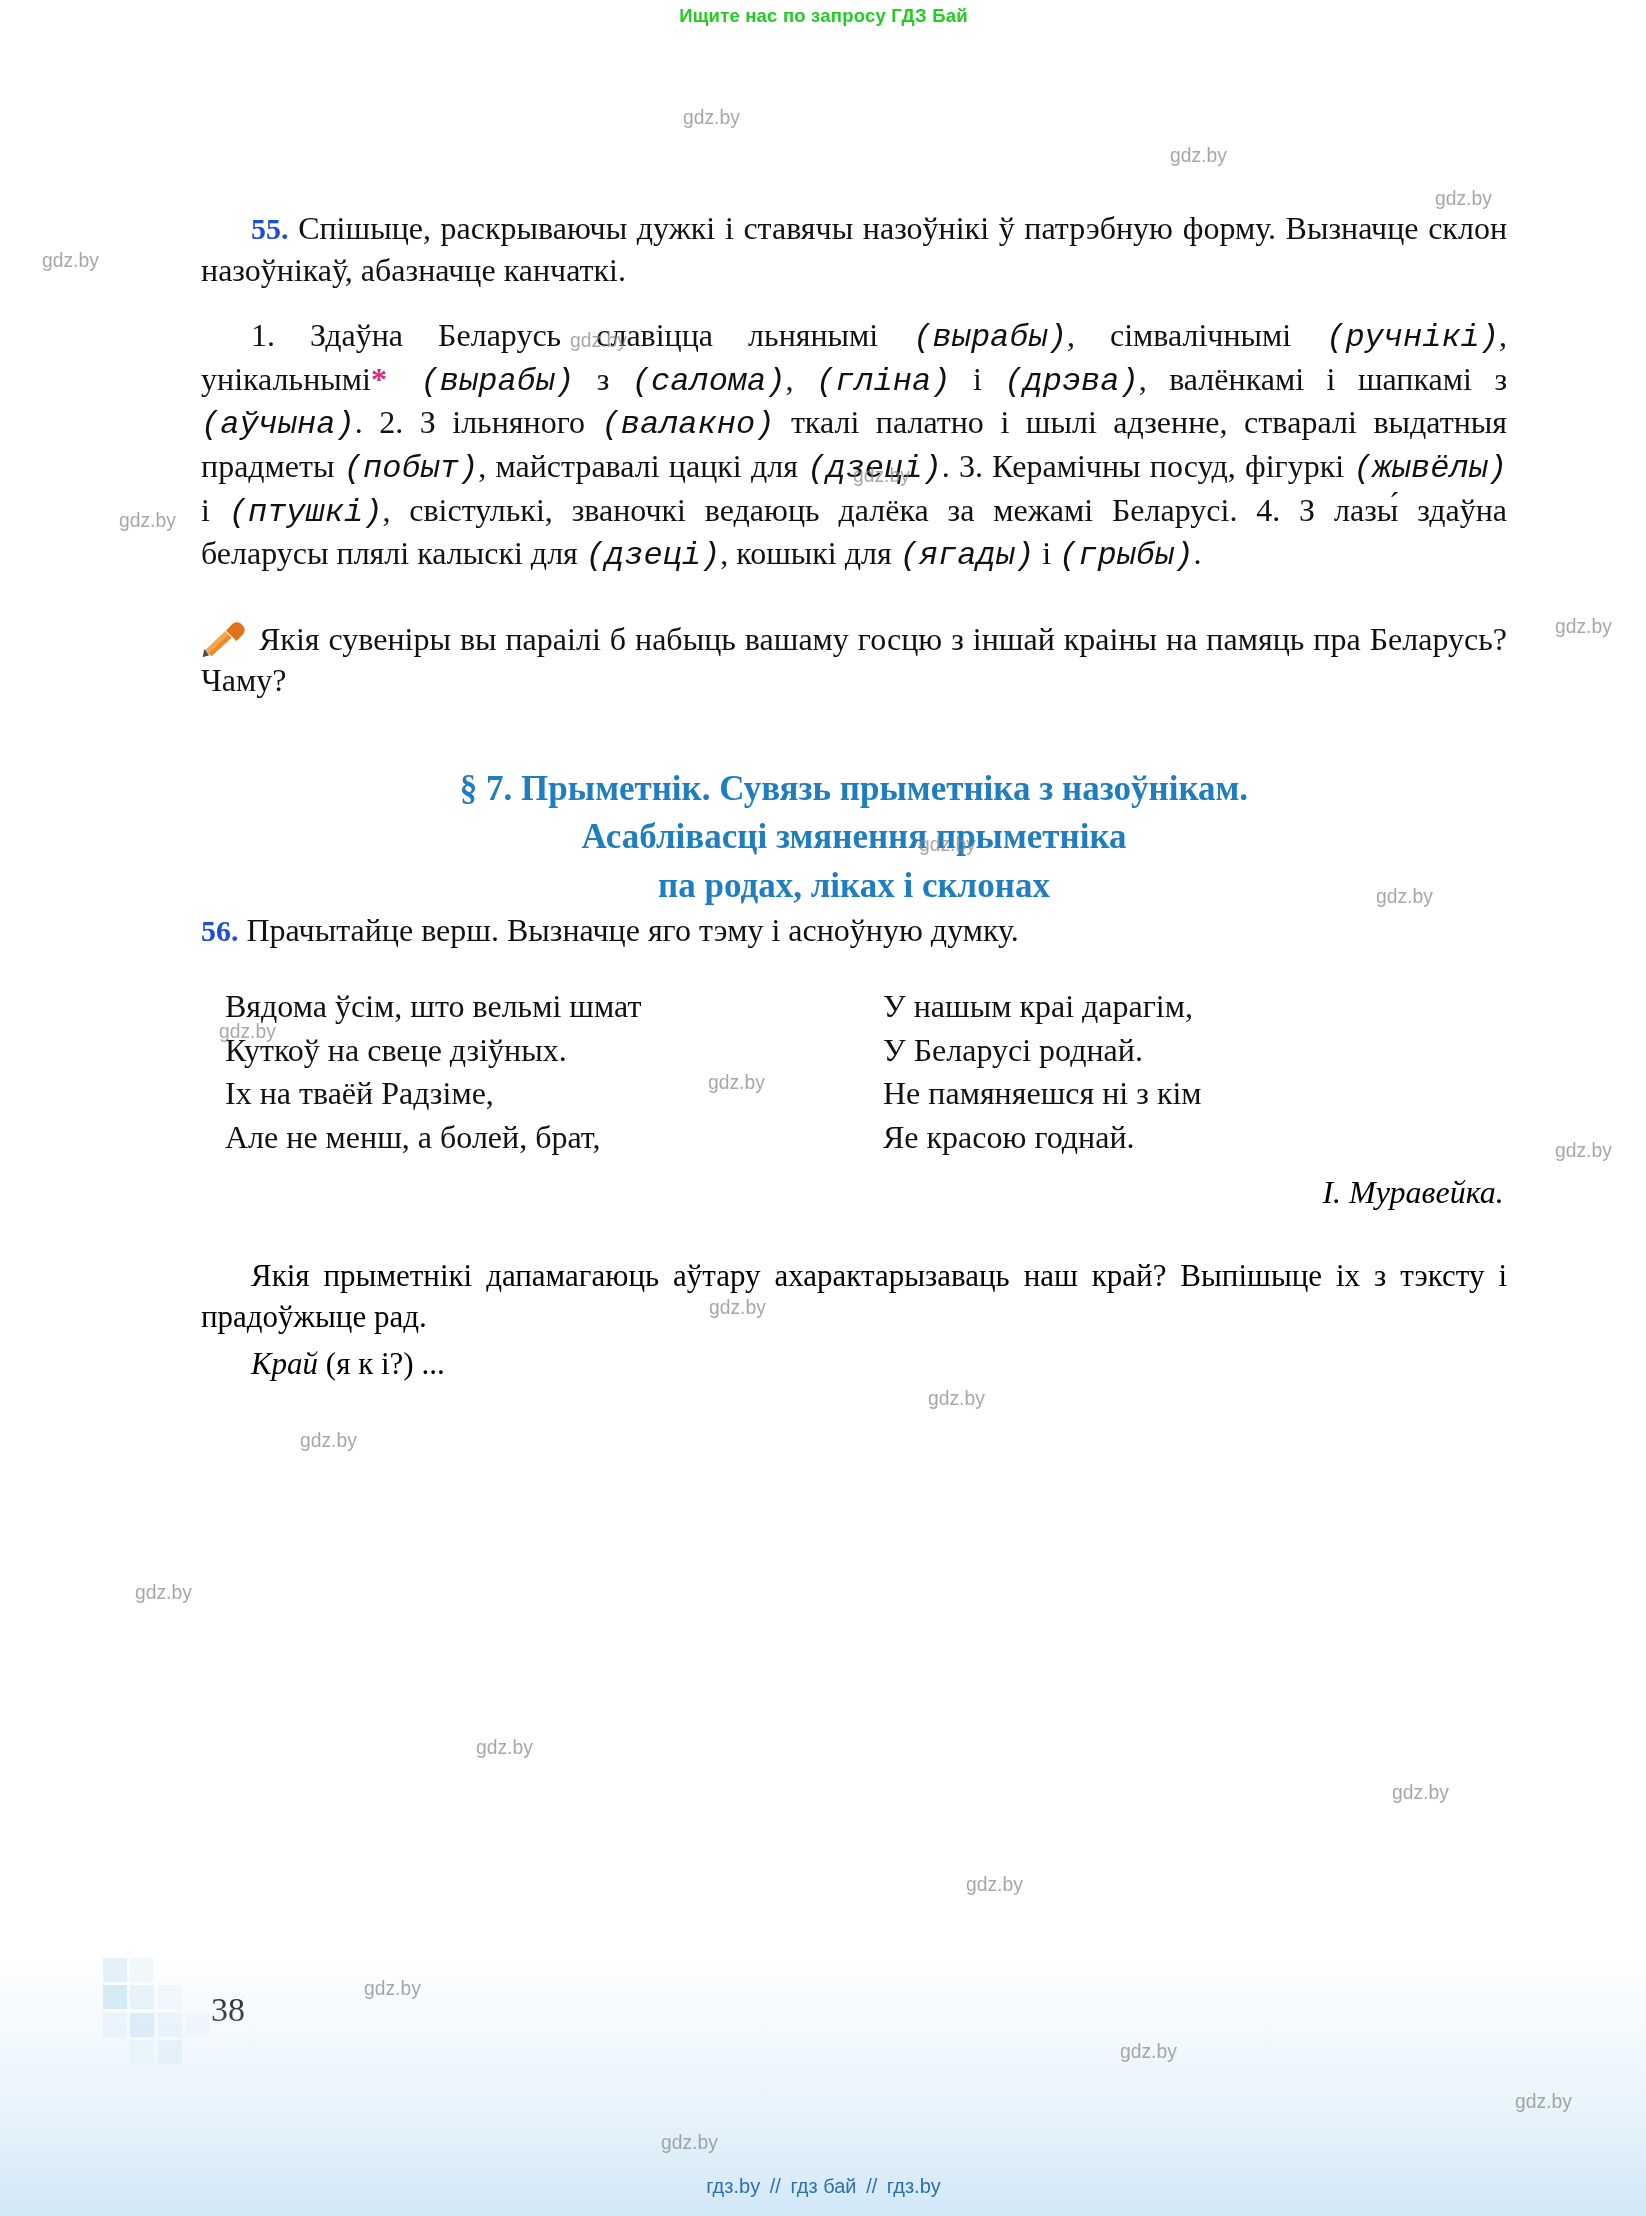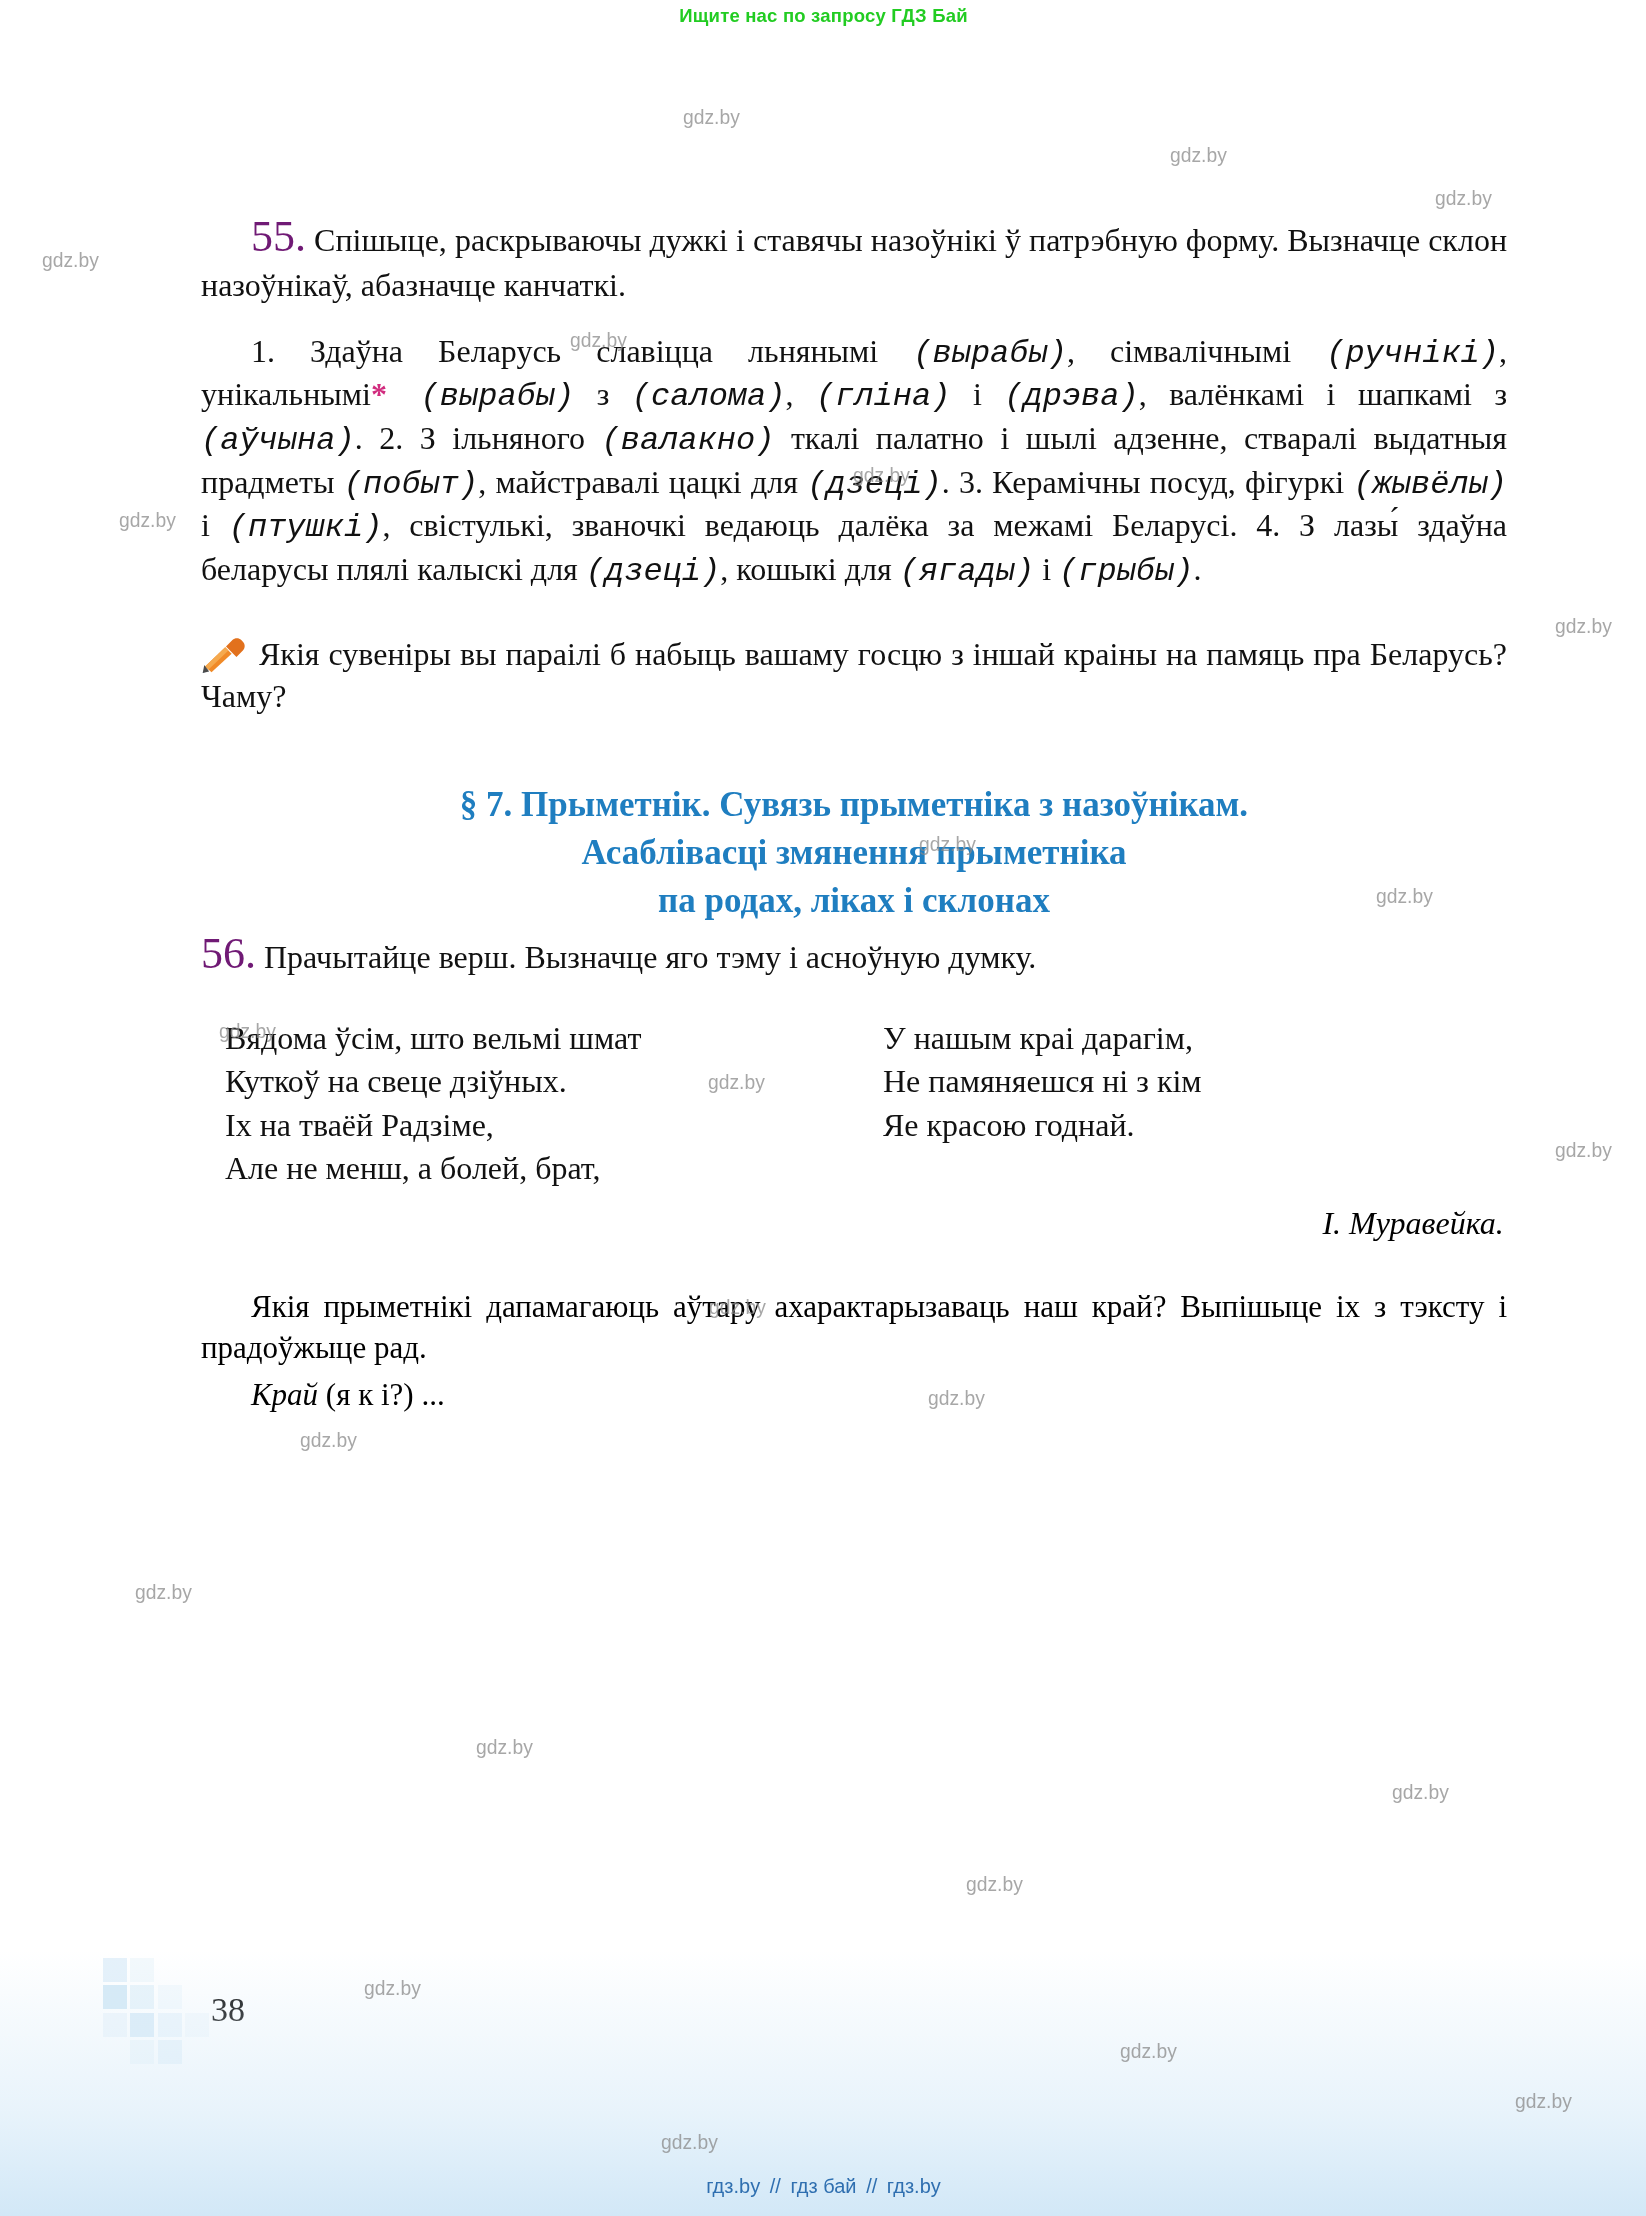--- a/index.html
+++ b/index.html
@@ -60,23 +60,23 @@
   p.body {
     margin: 0 0 0 0;
     font-size: 32px;
     line-height: 1.30;
     color: #111;
     text-align: justify;
     text-justify: inter-word;
   }
 
   .ex-num {
-    font-weight: normal;
-    color: #701a75;
-    font-size: 44px;
+    font-weight: bold;
+    color: #1d4ed8;
+    font-size: 30px;
   }
 
   .it { font-style: italic; font-family: Liberation Mono, monospace; }
   .star { color: #d12b7e; font-weight: bold; }
 
   .para-indent { text-indent: 50px; }
 
   .gap-1 { height: 24px; }
 
   
@@ -255,20 +255,21 @@
 
     <div class="poem-cols">
       <div class="poem-col left">
         <div class="poem-line">Вядома ўсім, што вельмі шмат</div>
         <div class="poem-line">Куткоў на свеце дзіўных.</div>
         <div class="poem-line">Іх на тваёй Радзіме,</div>
         <div class="poem-line">Але не менш, а болей, брат,</div>
       </div>
       <div class="poem-col right">
         <div class="poem-line">У нашым краі дарагім,</div>
+        <div class="poem-line">У Беларусі роднай.</div>
         <div class="poem-line">Не памяняешся ні з кім</div>
         <div class="poem-line">Яе красою годнай.</div>
       </div>
     </div>
 
     <div class="author">І. Муравейка.</div>
 
     <div class="after-poem">
       <span class="first">Якія прыметнікі дапамагаюць аўтару ахарактарызаваць наш край? Выпішыце іх з тэксту і прадоўжыце рад.</span>
     </div>

